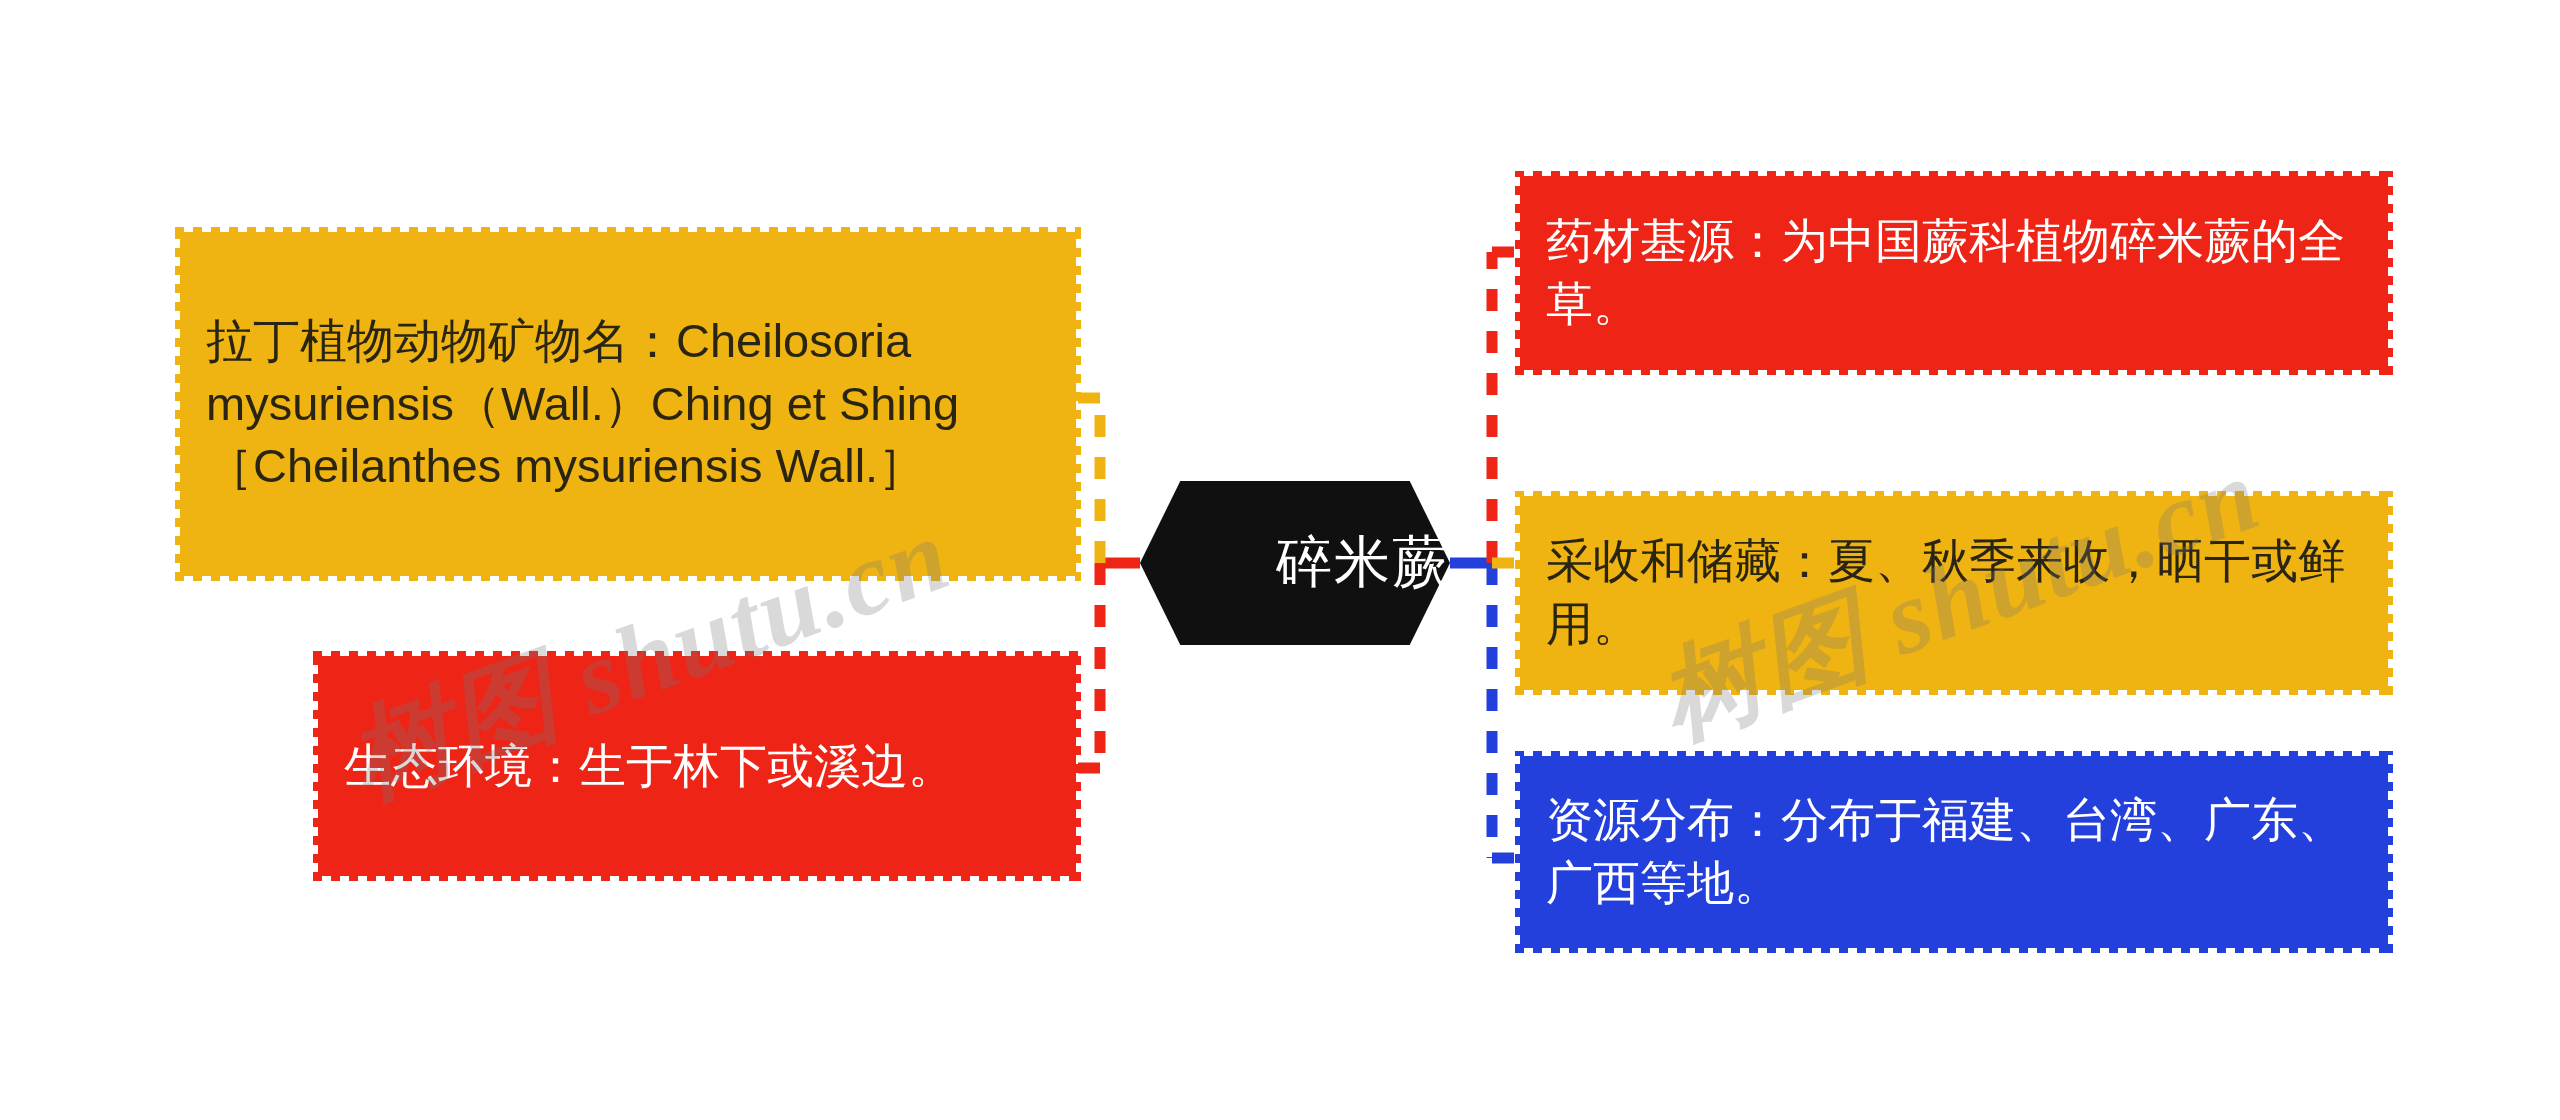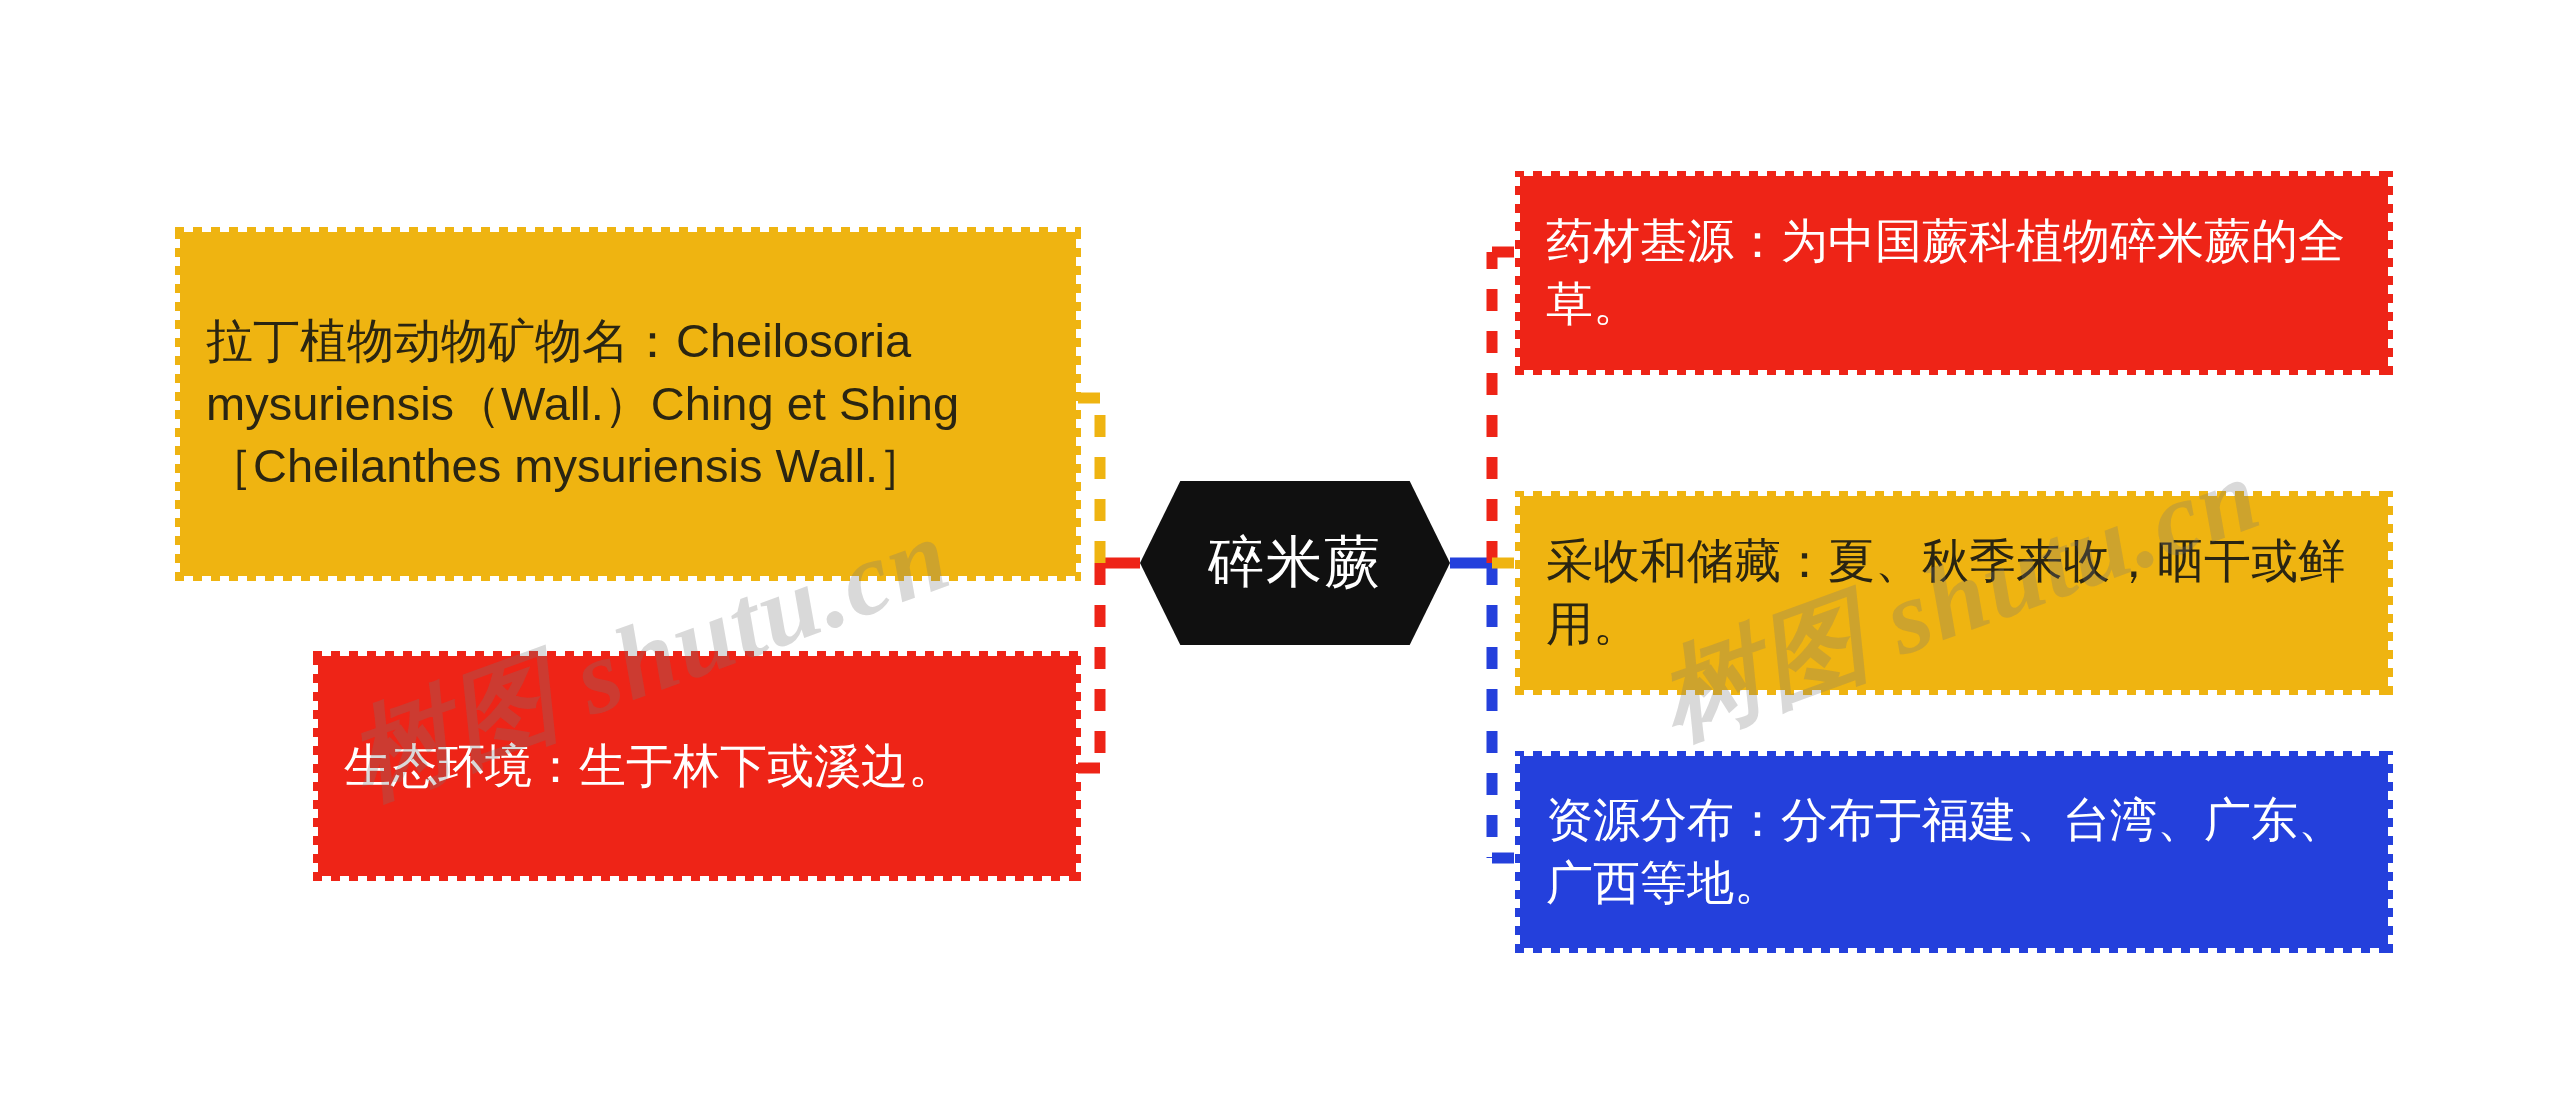--- a/index.html
+++ b/index.html
@@ -70,21 +70,21 @@
   #topic-source       {left:1520px;top:176px; width:868px; height:194px; font-size:47px;}
   #topic-harvest      {left:1520px;top:496px; width:868px; height:194px; font-size:47px;}
   #topic-distribution {left:1520px;top:756px; width:868px; height:192px; font-size:47px;}
 
   
   #root-node{
     position:absolute;
     left:1140px;top:481px;
     width:310px;height:164px;
     z-index:4;
-    display:flex;align-items:center;justify-content:center;
+    display:flex;align-items:center;justify-content:flex-end;
   }
   #root-node .hexshape{
     position:absolute;left:0;top:0;width:100%;height:100%;
     background:#101010;
     clip-path:polygon(13% 0%, 87% 0%, 100% 50%, 87% 100%, 13% 100%, 0% 50%);
   }
   #root-node .label{
     position:relative;
     color:#ffffff;
     font-size:56px;

